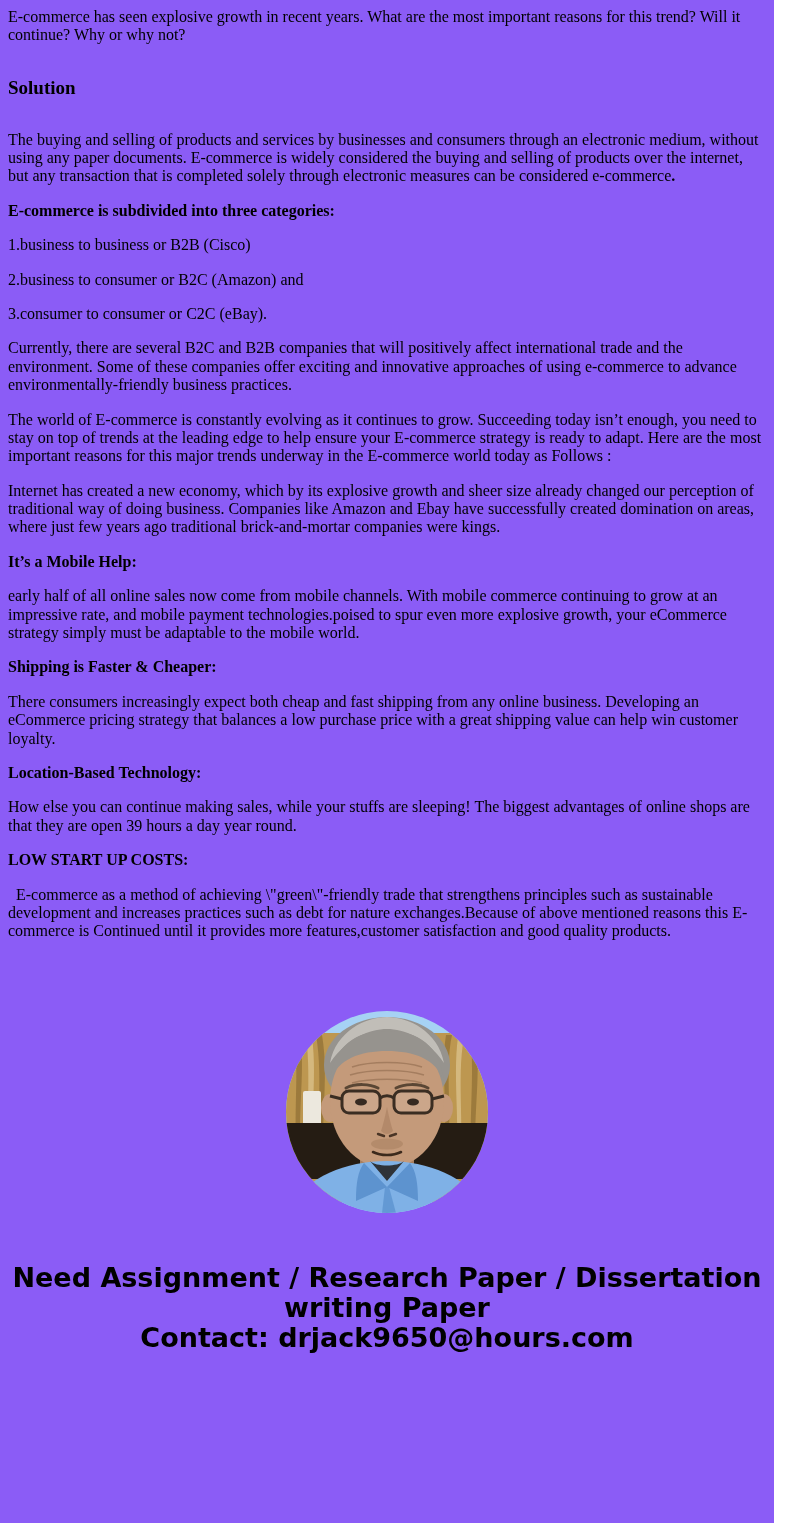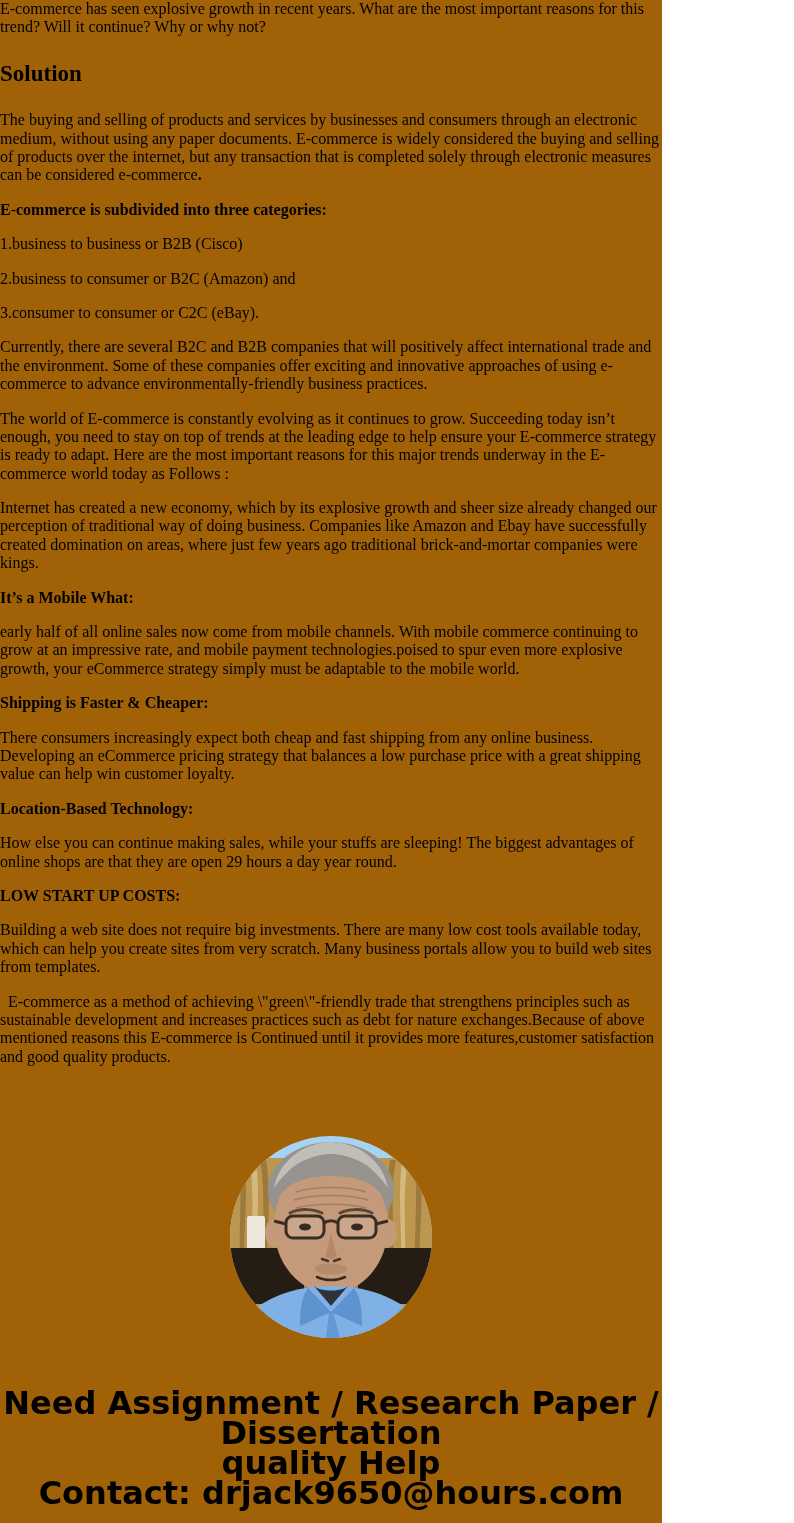--- a/index.html
+++ b/index.html
@@ -7,39 +7,40 @@
     padding: 0;
     background: #ffffff;
   }
   body {
     width: 794px;
     min-height: 1523px;
     box-sizing: border-box;
   }
   .doc {
     box-sizing: border-box;
-    width: 662px;
+    width: 774px;
     min-height: 1523px;
+    padding: 8px;
     font-family: "Liberation Serif", serif;
     font-size: 16px;
     line-height: 1.15;
     color: #000000;
-    background: #a16207;
+    background: #8b5cf6;
   }
   .doc p {
     margin: 16px 0;
   }
   .doc p.first {
     margin-top: 0;
   }
   .solution-heading {
     font-family: "Liberation Serif", serif;
-    font-size: 23px;
+    font-size: 19px;
     font-weight: bold;
-    margin: 24px 0;
+    margin: 32px 0;
   }
   .bold-head {
     font-weight: bold;
   }
   .indented {
     white-space: pre-wrap;
   }
   .avatar-wrap {
     margin-top: 70px;
     text-align: center;
@@ -47,21 +48,21 @@
   .avatar-circle {
     display: inline-block;
     width: 202px;
     height: 202px;
   }
   .footer-block {
     margin-top: 46px;
     text-align: center;
     font-family: "DejaVu Sans", sans-serif;
     font-weight: bold;
-    font-size: 32px;
+    font-size: 27px;
     line-height: 30px;
     color: #000000;
   }
 </style>
 </head>
 <body>
 
 <main class="doc">
 
   <p class="first">E-commerce has seen explosive growth in recent years. What are the most important reasons for this trend? Will it continue? Why or why not?</p>
@@ -75,32 +76,31 @@
   <p>1.business to business or B2B (Cisco)</p>
   <p>2.business to consumer or B2C (Amazon) and</p>
   <p>3.consumer to consumer or C2C (eBay).</p>
 
   <p>Currently, there are several B2C and B2B companies that will positively affect international trade and the environment. Some of these companies offer exciting and innovative approaches of using e-commerce to advance environmentally-friendly business practices.</p>
 
   <p>The world of E-commerce is constantly evolving as it continues to grow. Succeeding today isn’t enough, you need to stay on top of trends at the leading edge to help ensure your E-commerce strategy is ready to adapt. Here are the most important reasons for this major trends underway in the E-commerce world today as Follows :</p>
 
   <p>Internet has created a new economy, which by its explosive growth and sheer size already changed our perception of traditional way of doing business. Companies like Amazon and Ebay have successfully created domination on areas, where just few years ago traditional brick-and-mortar companies were kings.</p>
 
-  <p class="bold-head">It’s a Mobile What:</p>
+  <p class="bold-head">It’s a Mobile Help:</p>
   <p>early half of all online sales now come from mobile channels. With mobile commerce continuing to grow at an impressive rate, and mobile payment technologies.poised to spur even more explosive growth, your eCommerce strategy simply must be adaptable to the mobile world.</p>
 
   <p class="bold-head">Shipping is Faster &amp; Cheaper:</p>
   <p>There consumers increasingly expect both cheap and fast shipping from any online business. Developing an eCommerce pricing strategy that balances a low purchase price with a great shipping value can help win customer loyalty.</p>
 
   <p class="bold-head">Location-Based Technology:</p>
 
-  <p>How else you can continue making sales, while your stuffs are sleeping! The biggest advantages of online shops are that they are open 29 hours a day year round.</p>
+  <p>How else you can continue making sales, while your stuffs are sleeping! The biggest advantages of online shops are that they are open 39 hours a day year round.</p>
 
   <p class="bold-head">LOW START UP COSTS:</p>
-  <p>Building a web site does not require big investments. There are many low cost tools available today, which can help you create sites from very scratch. Many business portals allow you to build web sites from templates.</p>
 
   <p class="indented">  E-commerce as a method of achieving \"green\"-friendly trade that strengthens principles such as sustainable development and increases practices such as debt for nature exchanges.Because of above mentioned reasons this E-commerce is Continued until it provides more features,customer satisfaction and good quality products.</p>
 
   <div class="avatar-wrap">
     <svg class="avatar-circle" viewBox="0 0 202 202" xmlns="http://www.w3.org/2000/svg" role="img">
       <defs>
         <clipPath id="avclip">
             <circle cx="101" cy="101" r="101"></circle>
           </clipPath>
       </defs>
@@ -156,17 +156,17 @@
         <path d="M0,202 L0,196 C24,166 58,150 101,150 C144,150 178,166 202,196 L202,202 Z" fill="#7fb1e6"></path>
 
         <path d="M78,152 L101,176 L70,190 C70,172 72,160 78,152 Z M124,152 L101,176 L132,190 C132,172 130,160 124,152 Z" fill="#5d93cf"></path>
         <path d="M84,150 L101,170 L118,150 C112,156 90,156 84,150 Z" opacity="0.8" fill="#1c140e"></path>
         <path d="M99,176 L96,202 L110,202 L103,176 Z" opacity="0.8" fill="#5d93cf"></path>
       </g>
     </svg>
   </div>
 
   <div class="footer-block">
-    <div><span>Need Assignment / Research Paper / Dissertation</span><br><span>quality Help</span></div>
+    <div><span>Need Assignment / Research Paper / Dissertation</span><br><span>writing Paper</span></div>
     <div>Contact: drjack9650@hours.com</div>
   </div>
 
 </main>
 
 </body></html>

